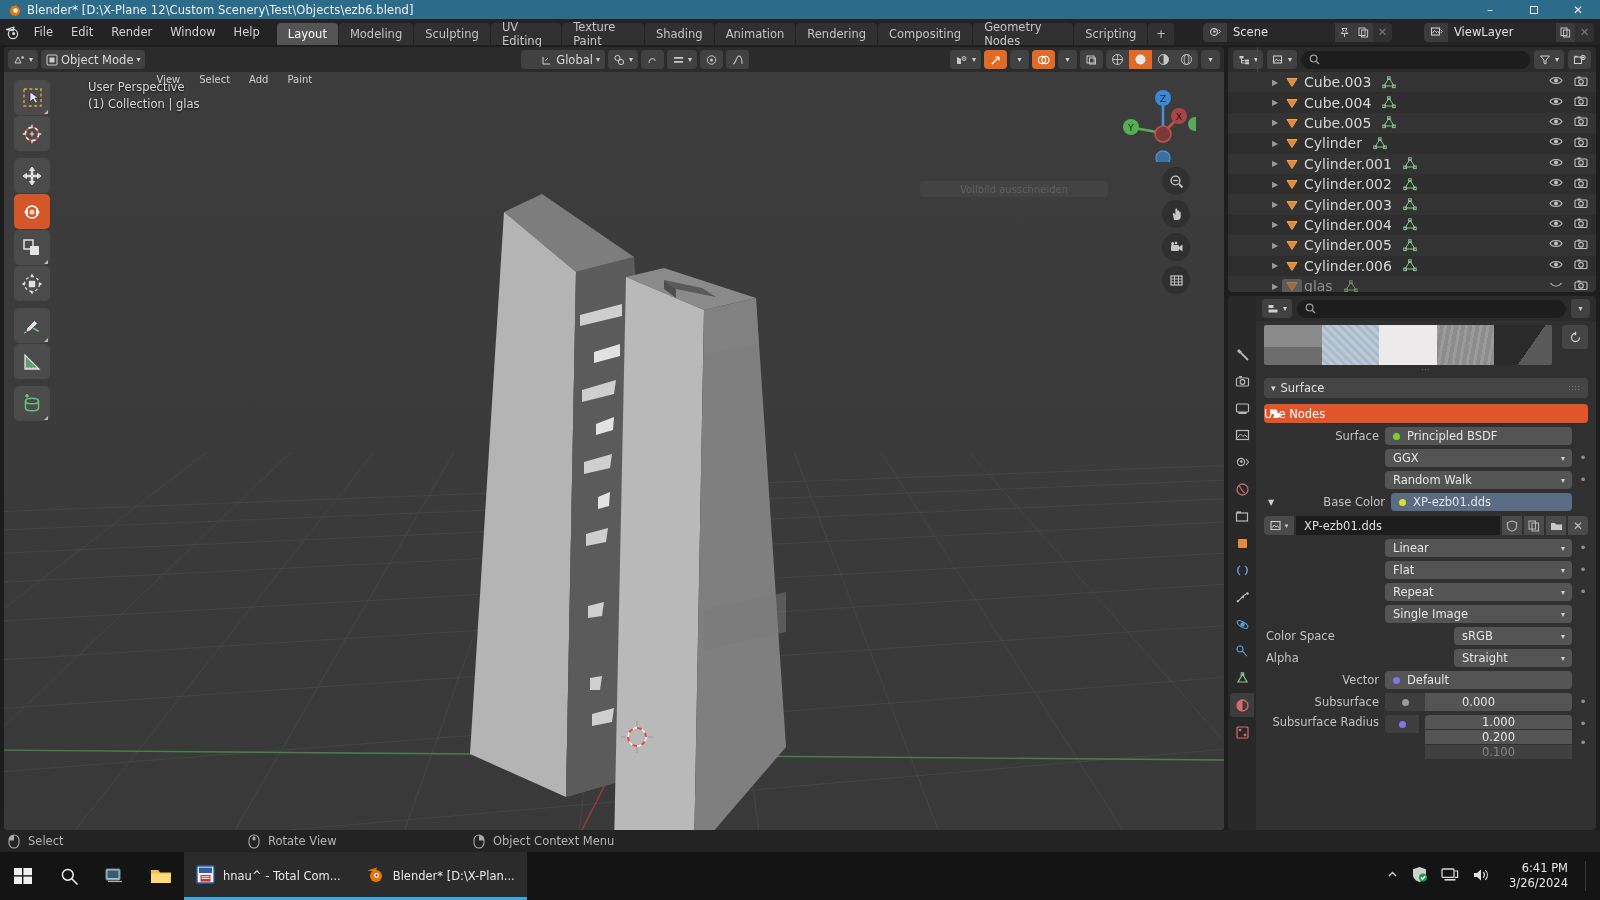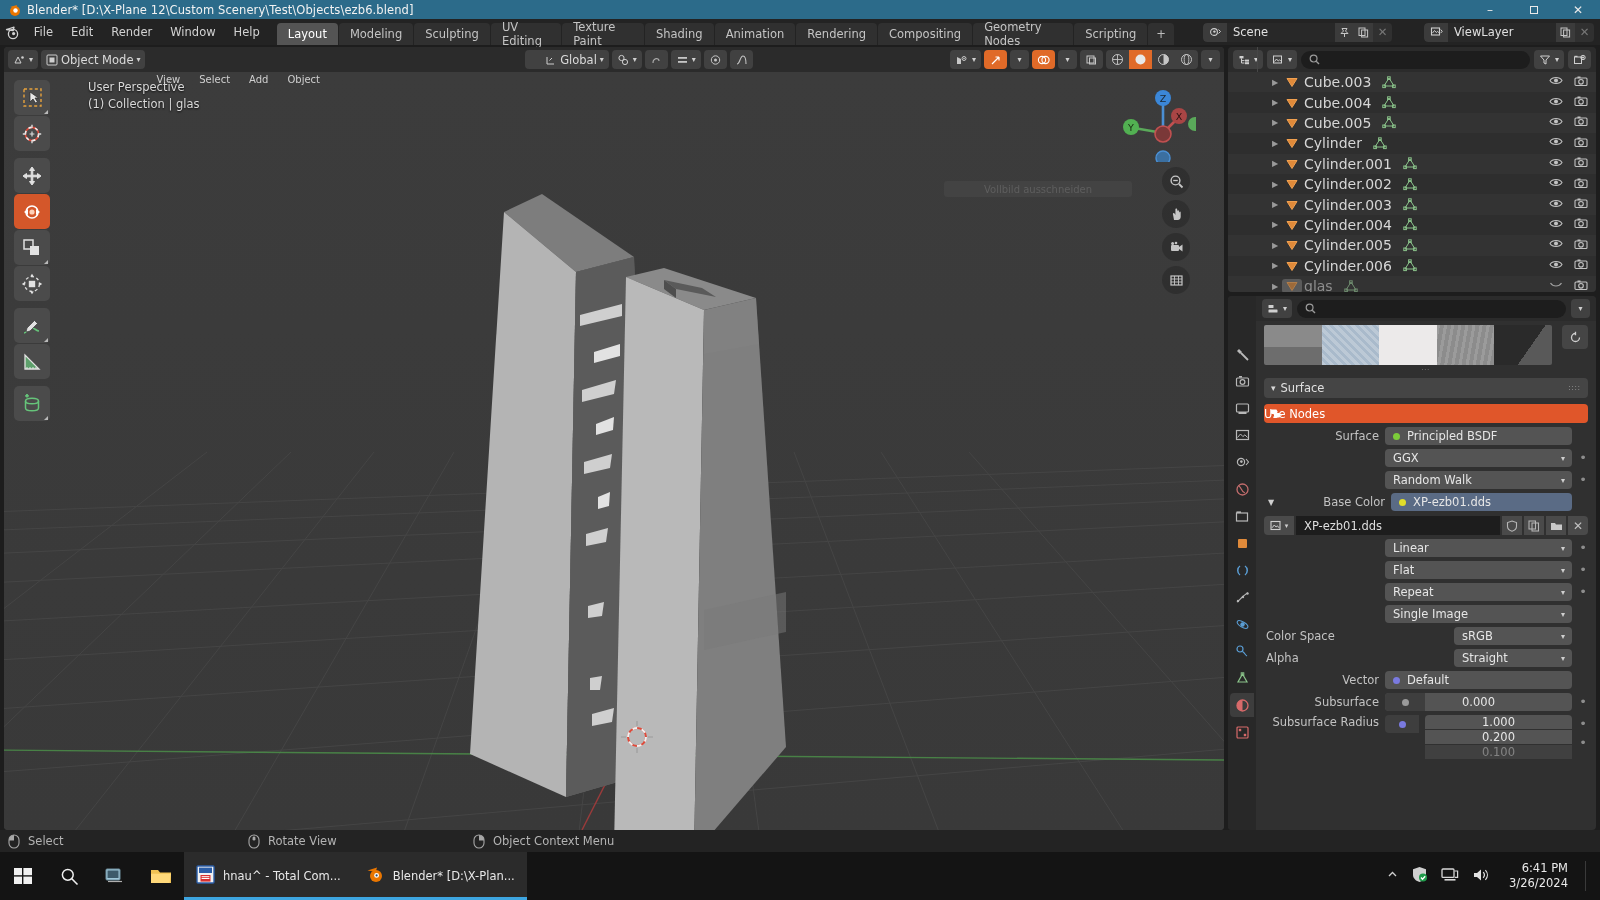--- a/index.html
+++ b/index.html
@@ -86,21 +86,21 @@
     display: flex; align-items: center; justify-content: center; position: relative;}
   .tbtn.active { background: #d4572a; }
   .tbtn .corner { position: absolute; right: 2px; bottom: 1px; width: 0; height: 0;
     border-left: 4px solid transparent; border-bottom: 4px solid #b9b9b9;}
 
   .gizmo { position: absolute; right: 28px; top: 33px; width: 82px; height: 82px;}
   .navbtns { position: absolute; right: 34px; top: 120px; display: flex; flex-direction: column; gap: 5px;}
   .navbtn { width: 28px; height: 28px; border-radius: 50%; background: #2f2f2f;
     display: flex; align-items: center; justify-content: center; opacity: .92;}
 
-  .tooltipbox { position: absolute; left: 940px; top: 134px; width: 188px; height: 16px;
+  .tooltipbox { position: absolute; left: 916px; top: 134px; width: 188px; height: 16px;
     background: #434343; border-radius: 3px; display:flex; align-items:center; justify-content:center;
     font-size: 10px; color: #5e5e5e; }
 
   
   .outliner {
     position: absolute; left: 1228px; top: 47px; width: 368px; height: 245px;
     background: #282828; border-radius: 4px; overflow: hidden;
   }
   .ol-header { height: 25px; background: #2b2b2b; display: flex; align-items: center; gap: 4px; padding: 0 5px;}
   .ol-search { flex: 1; height: 18px; background: #1d1d1d; border-radius: 9px; display: flex;
@@ -382,21 +382,21 @@
         <svg width="12" height="12" viewBox="0 0 12 12">
             <rect x="1" y="1" width="10" height="10" rx="1" fill="none" stroke="#cfcfcf" stroke-width="1"></rect>
             <rect x="3.5" y="3.5" width="5" height="5" fill="#cfcfcf"></rect>
           </svg>
         <span>Object Mode</span>
         <span style="font-size:8px;color:#cfcfcf;margin-left:auto;">▾</span>
       </div>
       <div class="vm-item">View</div>
       <div class="vm-item">Select</div>
       <div class="vm-item">Add</div>
-      <div class="vm-item">Object</div>
+      <div class="vm-item">Paint</div>
 
       <div style="flex:1"></div>
 
       <div class="hbtn" style="min-width:72px;padding-left:20px;">
         <svg width="12" height="12" viewBox="0 0 12 12">
             <path d="M2 10 L2 3 M2 10 L9 10" stroke="#cfcfcf" stroke-width="1" fill="none"></path>
             <path d="M4.5 6.5 l2.5-2.5" stroke="#cfcfcf" stroke-width="1"></path>
           </svg>
         <span>Global</span>
         <span style="font-size:8px;color:#cfcfcf;margin-left:auto;">▾</span>

